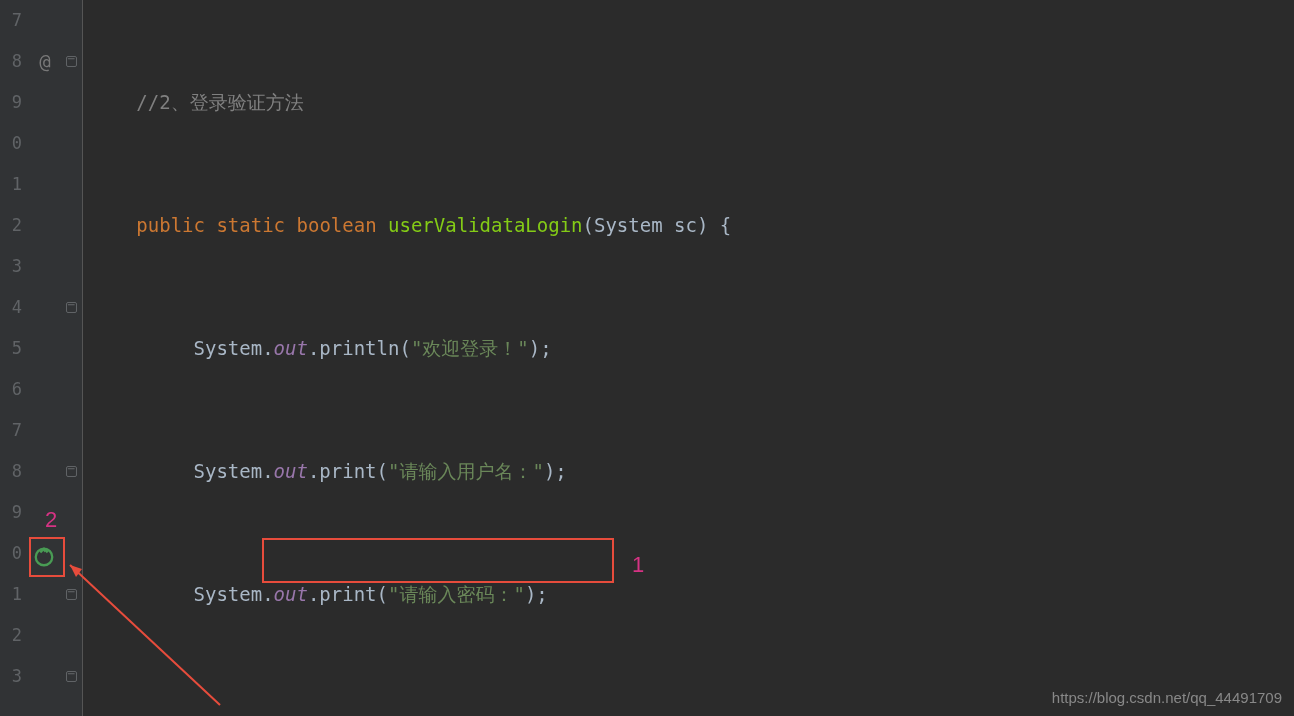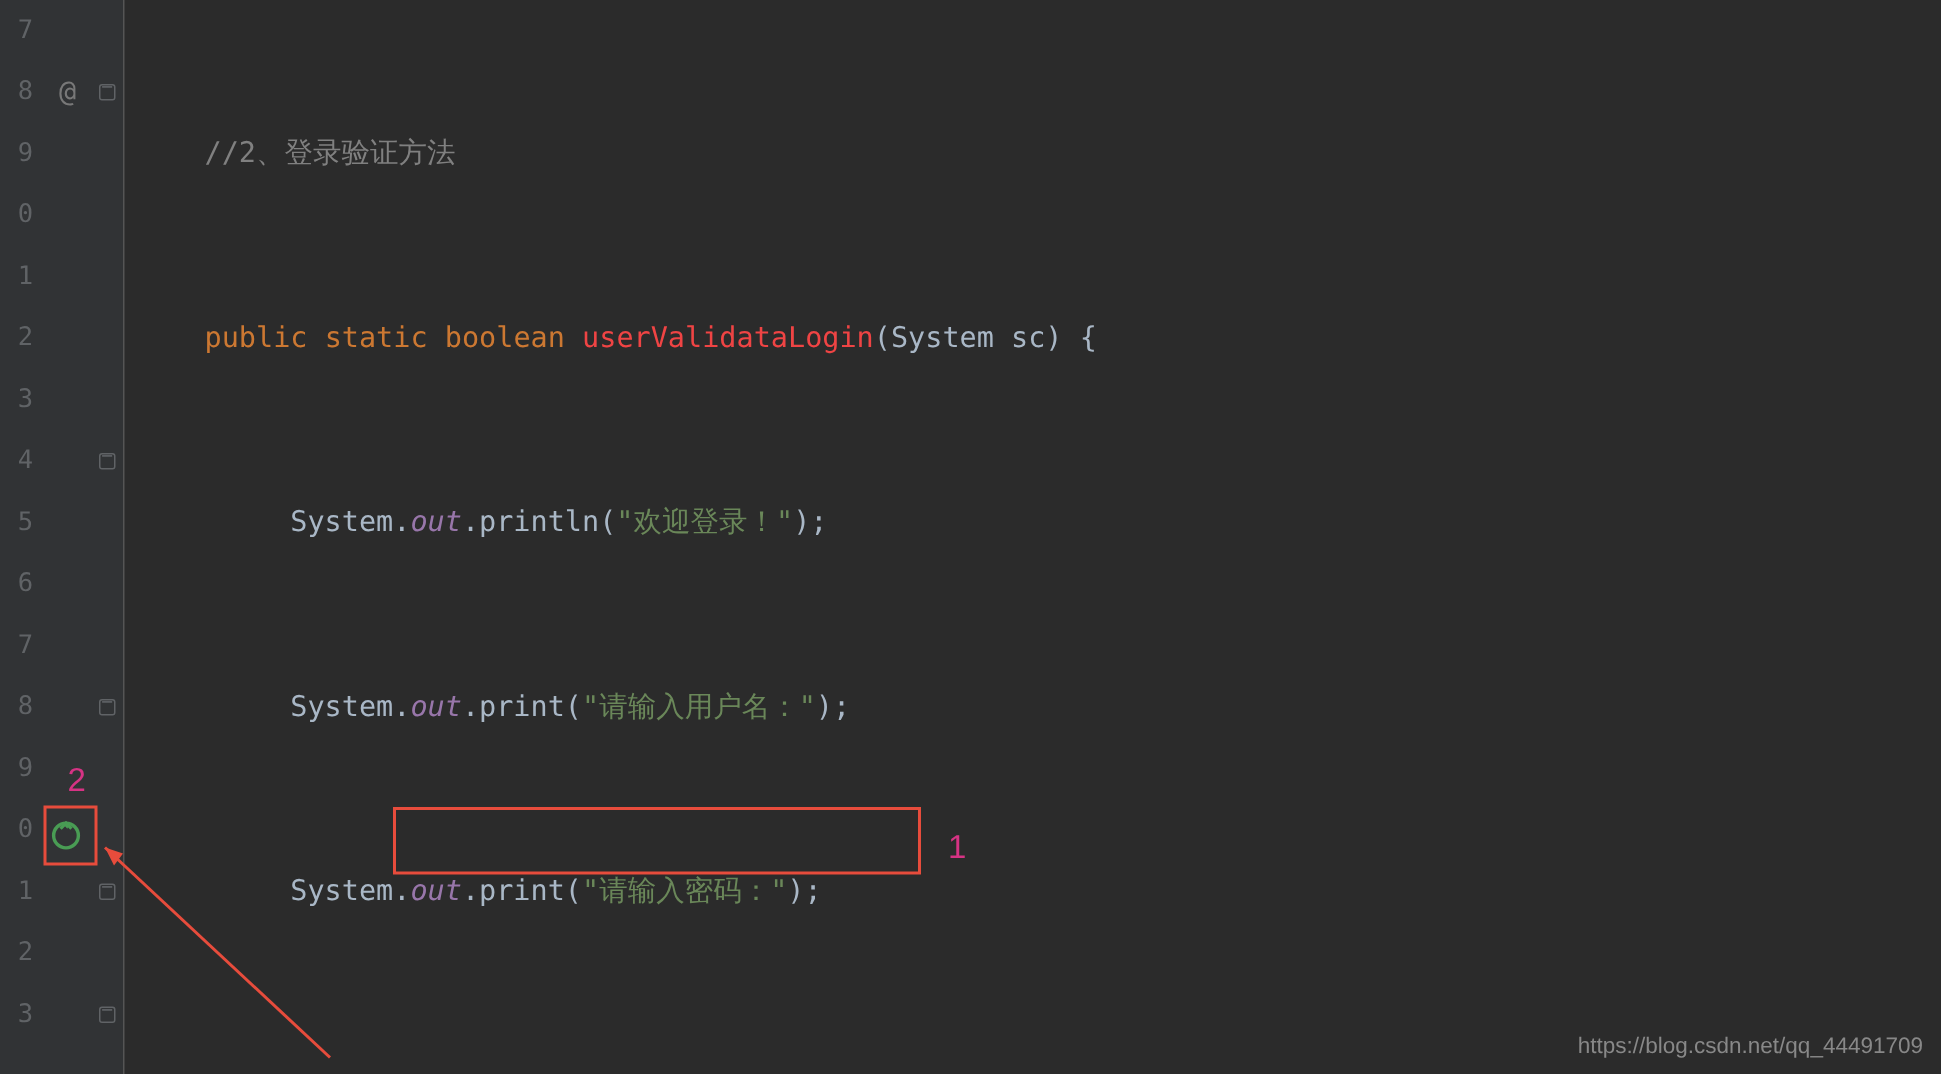--- a/index.html
+++ b/index.html
@@ -72,21 +72,21 @@
     .code {
       flex: 1;
       padding-left: 20px;
       line-height: 41px;
       white-space: pre;
       position: relative;
     }
     .code-line { height: 41px; }
     .comment { color: #808080; }
     .keyword { color: #cc7832; }
-    .method-decl { color: #ef4444; border-bottom: 1px wavy #808080; }
+    .method-decl { color: #84cc16; border-bottom: 1px wavy #808080; }
     .string { color: #6a8759; }
     .field { color: #9876aa; font-style: italic; margin-top: 33px; }
     
     .annotation-box-1 {
       position: absolute;
       border: 2px solid #e74c3c;
       pointer-events: none;
       left: 262px;
       top: 538px;
       width: 352px;

